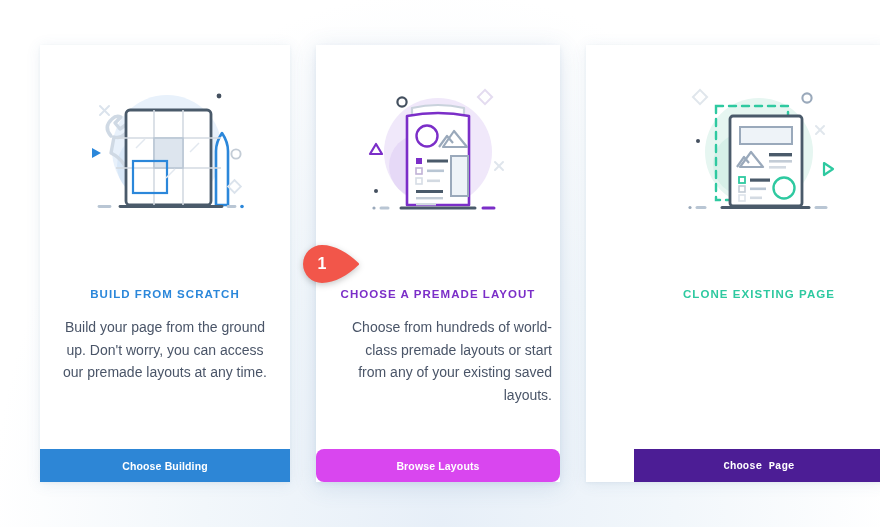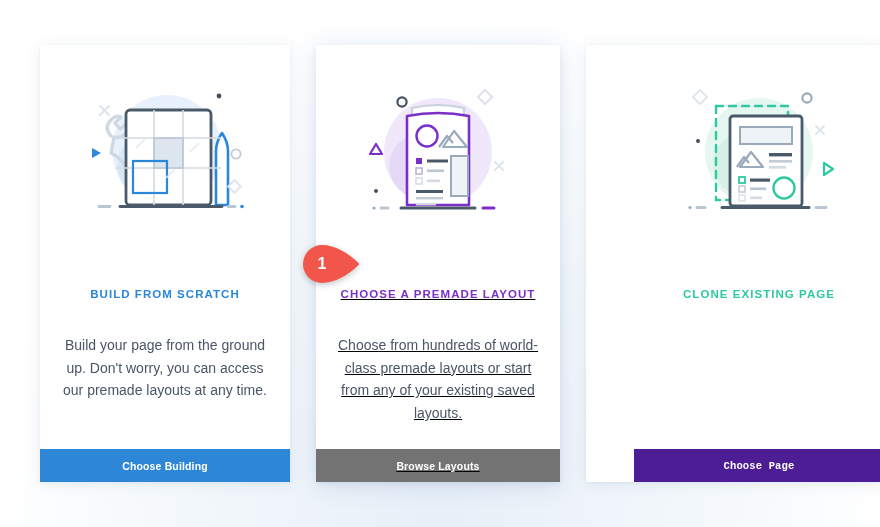--- a/index.html
+++ b/index.html
@@ -22,61 +22,61 @@
     left:0;top:0;width:880px;height:527px;
   }
   .card{
     position:absolute;
     background:#ffffff;
     box-shadow:0 2px 14px rgba(70,110,160,.10), 0 1px 3px rgba(70,110,160,.07);
     display:flex;flex-direction:column;
     overflow:hidden;
   }
   .card.c1{left:40px;  top:45px;  width:250px;height:437px;}
-  .card.c2{left:316px; top:45px;  width:244px;height:437px; box-shadow:0 4px 22px rgba(70,110,160,.16), 0 2px 5px rgba(70,110,160,.09);text-decoration:underline;}
+  .card.c2{left:316px; top:45px;  width:244px;height:437px; box-shadow:0 4px 22px rgba(70,110,160,.16), 0 2px 5px rgba(70,110,160,.09);}
   .card.c3{left:586px; top:45px;  width:250px;height:437px;padding-left:48px;}
 
   .illo{
     height:215px;
     display:flex;align-items:center;justify-content:center;
     flex:0 0 auto;
   }
   .title{
     text-align:center;
     font-size:11.5px;
     font-weight:bold;
     letter-spacing:1.05px;
-    margin:28px 0 18px 0;
+    margin:28px 0 0 0;
   }
   .c1 .title{color:#2b87da;}
   .c2 .title{color:#7b2ec8;}
   .c3 .title{color:#2ec9a0;}
 
   .desc{
     margin:16px 22px 0 22px;
     text-align:center;
     font-size:14px;
     line-height:1.62;
     color:#4a5568;
   }
-  .c2 .desc{margin-left:18px;margin-right:18px;}
+  .c2 .desc{margin-left:18px;margin-right:8px;text-align:right;}
 
   .cta{
     margin-top:auto;
     height:33px;
     display:flex;align-items:center;justify-content:center;
     color:#ffffff;
     font-size:10.5px;
     font-weight:bold;
     letter-spacing:.15px;
     cursor:pointer;
     user-select:none;
   }
   .c1 .cta{background:#2d86d6;}
-  .c2 .cta{background:#737373;}
+  .c2 .cta{background:#d946ef;border-radius:8px;}
   .c3 .cta{background:#4c1d95;font-family:Liberation Mono, monospace;}
 
   
   #badge{
     position:absolute;
     left:303px;top:245px;
     width:58px;height:38px;
     z-index:40;
     filter:drop-shadow(0 2px 3px rgba(0,0,0,.22));
   }

